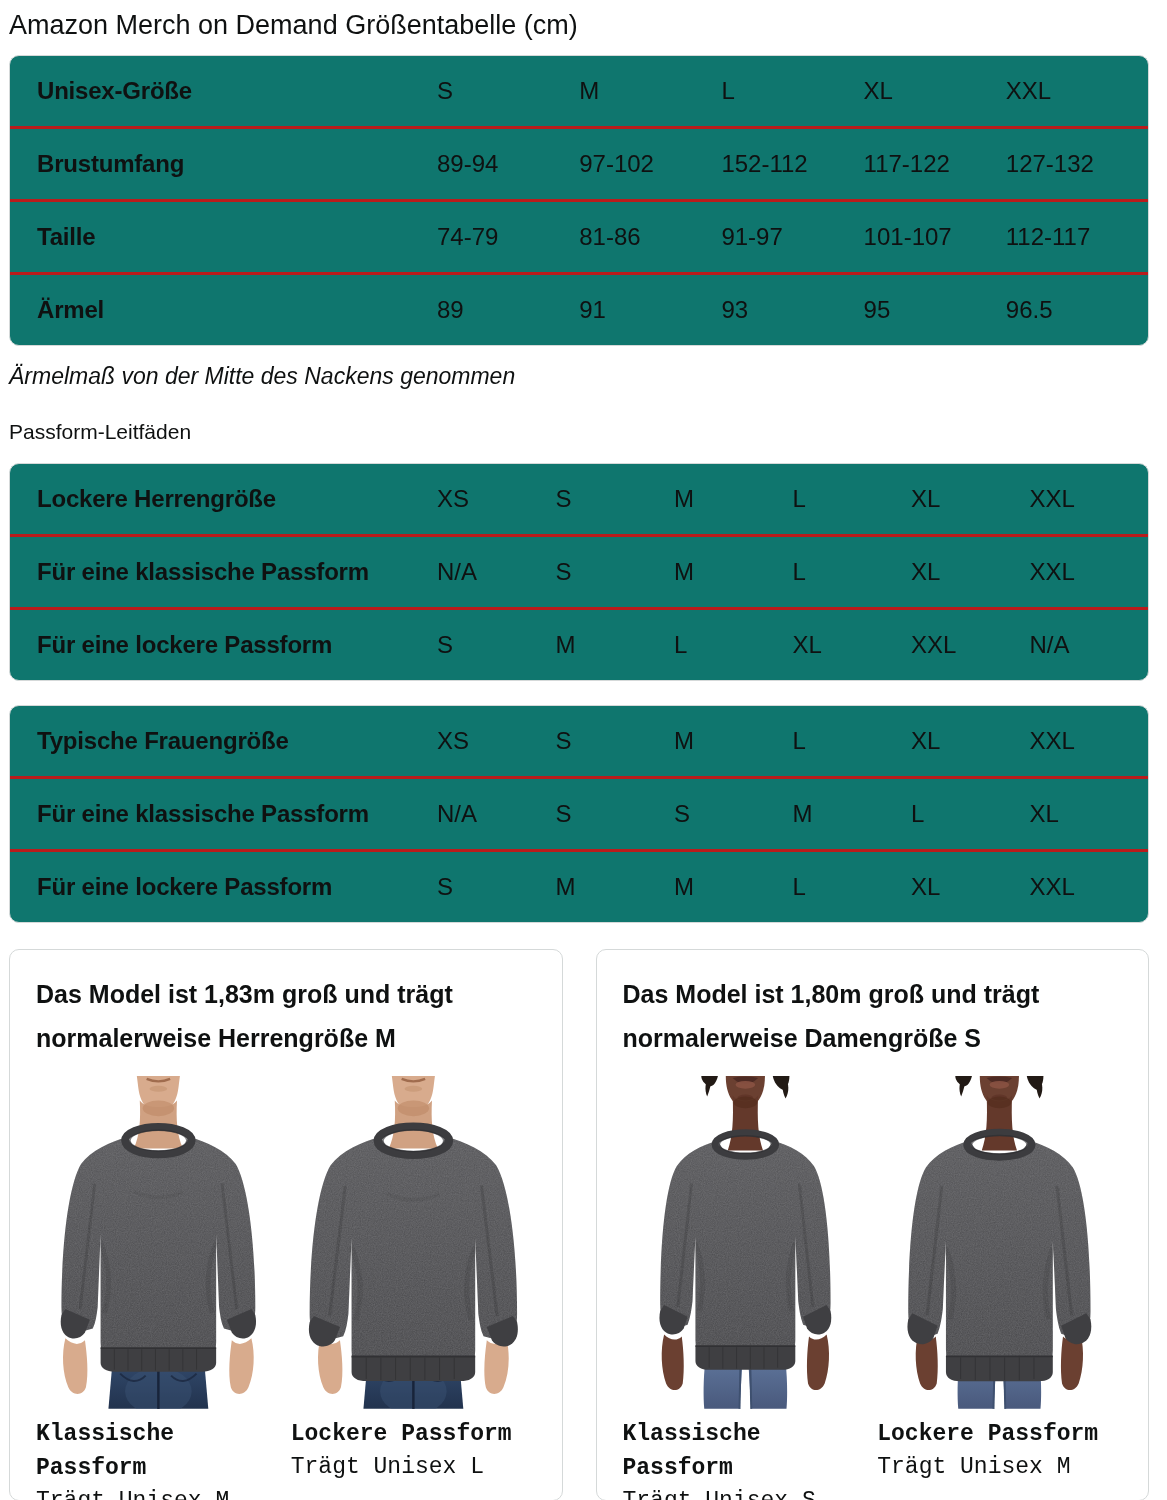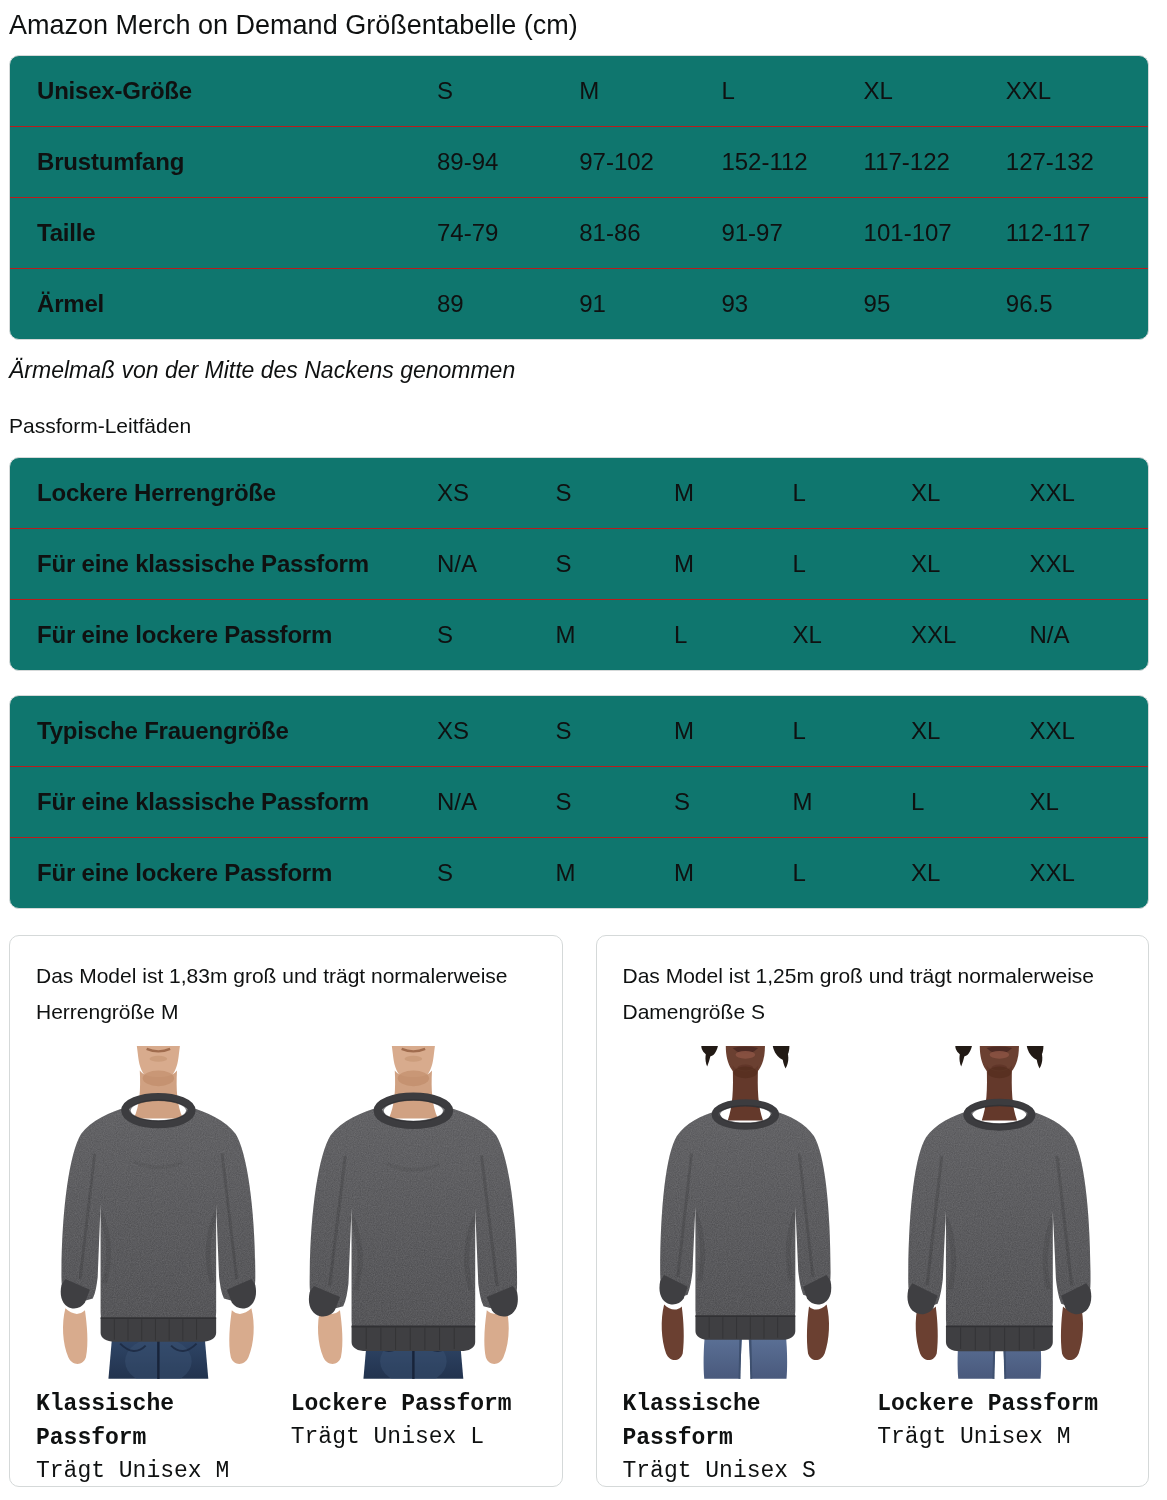--- a/index.html
+++ b/index.html
@@ -9,36 +9,36 @@
     color:#0f1111;
   }
   .page{padding:4px 18px 0 9px;}
 
   .page-title{font-size:27px;font-weight:400;line-height:34px;margin:4px 0 13px 0;}
 
   .tbl{border:1px solid #d5d9d9;border-radius:10px;overflow:hidden;background:#0f766e;}
   .tbl .row{display:grid;align-items:center;height:70px;padding-left:27px;}
   .tbl.cols5 .row{grid-template-columns:400px repeat(5,1fr);}
   .tbl.cols6 .row{grid-template-columns:400px repeat(6,1fr);}
-  .tbl .row + .row{border-top:1px solid #b91c1c;}
+  .tbl .row + .row{border-top:3px solid #b91c1c;}
   .tbl .lbl{font-weight:700;font-size:24px;letter-spacing:-0.2px;white-space:nowrap;}
   .tbl .val{font-size:24px;white-space:nowrap;}
 
   .note{font-size:23px;line-height:30px;margin:15px 0 0 0;font-style:italic;}
   .section-title{font-size:21px;font-weight:400;line-height:34px;margin:24px 0 14px 0;}
   .tbl + .tbl{margin-top:24px;}
 
   .cards{display:flex;gap:33px;margin-top:26px;}
   .card-col{flex:1;display:flex;flex-direction:column;min-width:0;}
   .card{
     border:1px solid #d5d9d9;border-radius:10px;background:#fff;
     padding:22px 26px 0 26px;box-sizing:border-box;height:552px;
     display:flex;flex-direction:column;
   }
-  .card-title{font-size:21px;line-height:36px;margin:0 0 16px 0;}
+  .card-title{font-size:25px;line-height:44px;margin:0 0 16px 0;font-weight:bold;}
   .photos{display:flex;gap:10px;height:336px;}
   .photo{flex:1;min-width:0;}
   .photo svg{width:100%;height:100%;display:block;}
   .captions{display:flex;gap:10px;padding:8px 0 18px 0;}
   .cap{flex:1;text-align:left;min-width:0;font-family:Liberation Mono, monospace;}
   .cap-title{font-weight:700;font-size:23px;line-height:34px;}
   .cap-sub{font-size:23px;line-height:33px;}
   .defs-holder{position:absolute;width:0;height:0;overflow:hidden;}
 </style>
 </head>
@@ -282,21 +282,21 @@
             <div class="cap-title">Lockere Passform</div>
             <div class="cap-sub">Trägt Unisex L</div>
           </div>
         </div>
       </div>
 
     </div>
 
     <div class="card-col">
       <div class="card">
-        <p class="card-title">Das Model ist 1,25m groß und trägt normalerweise Damengröße S</p>
+        <p class="card-title">Das Model ist 1,80m groß und trägt normalerweise Damengröße S</p>
         <div class="photos">
           <div class="photo">
             <svg viewBox="0 0 250 340" preserveAspectRatio="xMidYMid meet">
               <rect width="250" height="340" fill="#ffffff"></rect>
               <use href="#female-body"></use>
               <use href="#female-shirt"></use>
             </svg>
           </div>
           <div class="photo">
             <svg viewBox="0 0 250 340" preserveAspectRatio="xMidYMid meet">

